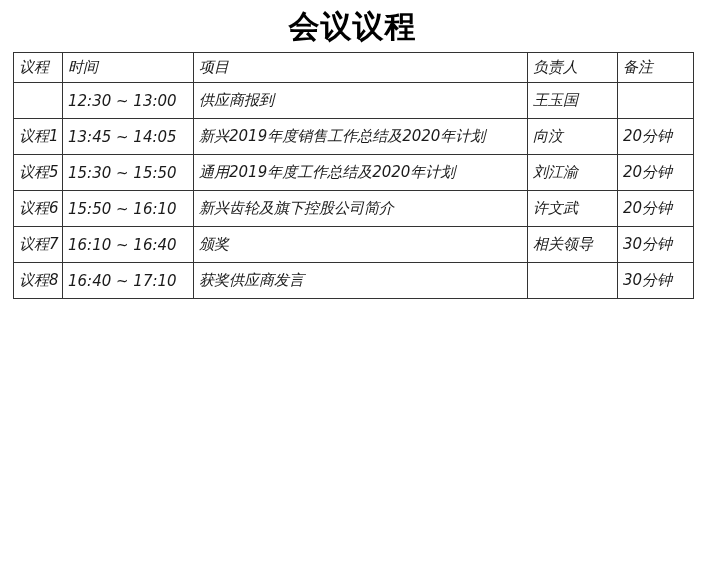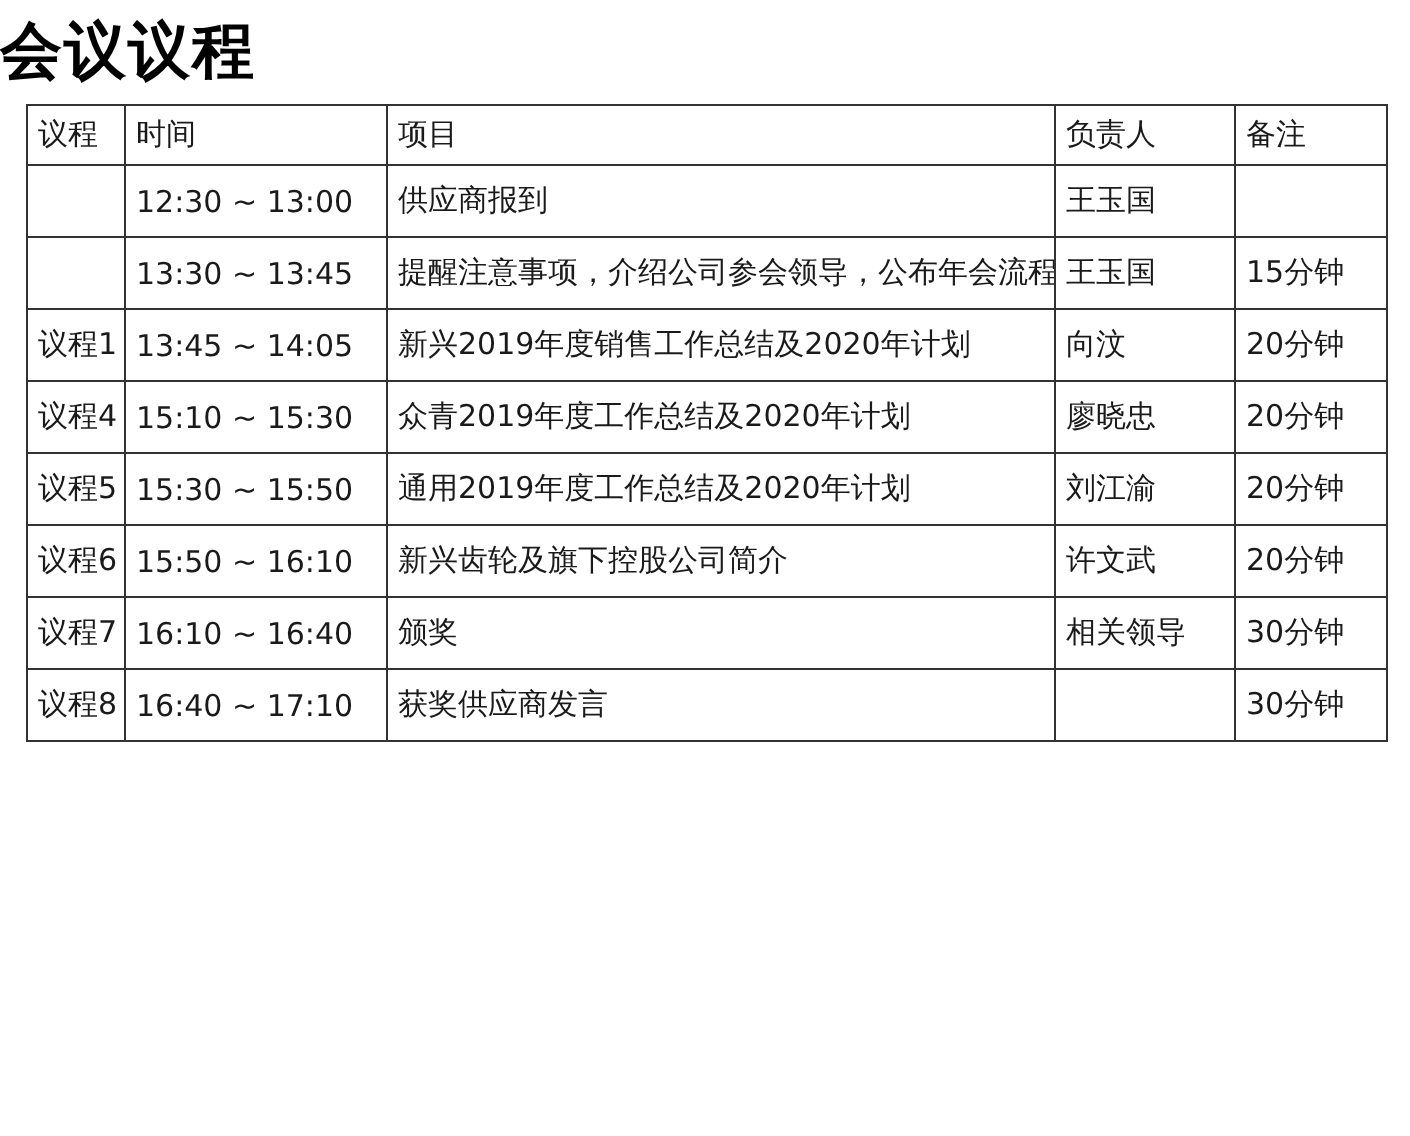--- a/index.html
+++ b/index.html
@@ -8,32 +8,34 @@
   }
   body {
     width: 705px;
     height: 568px;
     background: #ffffff;
     font-family: "DejaVu Sans", "Liberation Sans", sans-serif;
     color: #1a1a1a;
     overflow: hidden;
   }
   .title {
+    text-align: center;
     font-size: 31px;
     font-weight: bold;
     color: #000000;
     margin: 8px 0 7px 0;
     letter-spacing: 1px;
     line-height: 1.2;
   }
   table.agenda {
     border-collapse: collapse;
     table-layout: fixed;
     margin-left: 13px;
     width: 680px;
+    font-style: italic;
   }
   table.agenda th,
   table.agenda td {
     border: 1px solid #333333;
     font-size: 15px;
     font-weight: normal;
     text-align: left;
     vertical-align: middle;
     padding: 0 2px 0 5px;
     overflow: hidden;
@@ -71,38 +73,24 @@
   </thead>
   <tbody id="table-body">
       <tr>
         <td></td>
         <td>12:30 ~ 13:00</td>
         <td>供应商报到</td>
         <td>王玉国</td>
         <td></td>
       </tr>
       <tr>
-        <td></td>
-        <td>13:30 ~ 13:45</td>
-        <td>提醒注意事项，介绍公司参会领导，公布年会流程</td>
-        <td>王玉国</td>
-        <td>15分钟</td>
-      </tr>
-      <tr>
         <td>议程1</td>
         <td>13:45 ~ 14:05</td>
         <td>新兴2019年度销售工作总结及2020年计划</td>
         <td>向汶</td>
-        <td>20分钟</td>
-      </tr>
-      <tr>
-        <td>议程4</td>
-        <td>15:10 ~ 15:30</td>
-        <td>众青2019年度工作总结及2020年计划</td>
-        <td>廖晓忠</td>
         <td>20分钟</td>
       </tr>
       <tr>
         <td>议程5</td>
         <td>15:30 ~ 15:50</td>
         <td>通用2019年度工作总结及2020年计划</td>
         <td>刘江渝</td>
         <td>20分钟</td>
       </tr>
       <tr>

